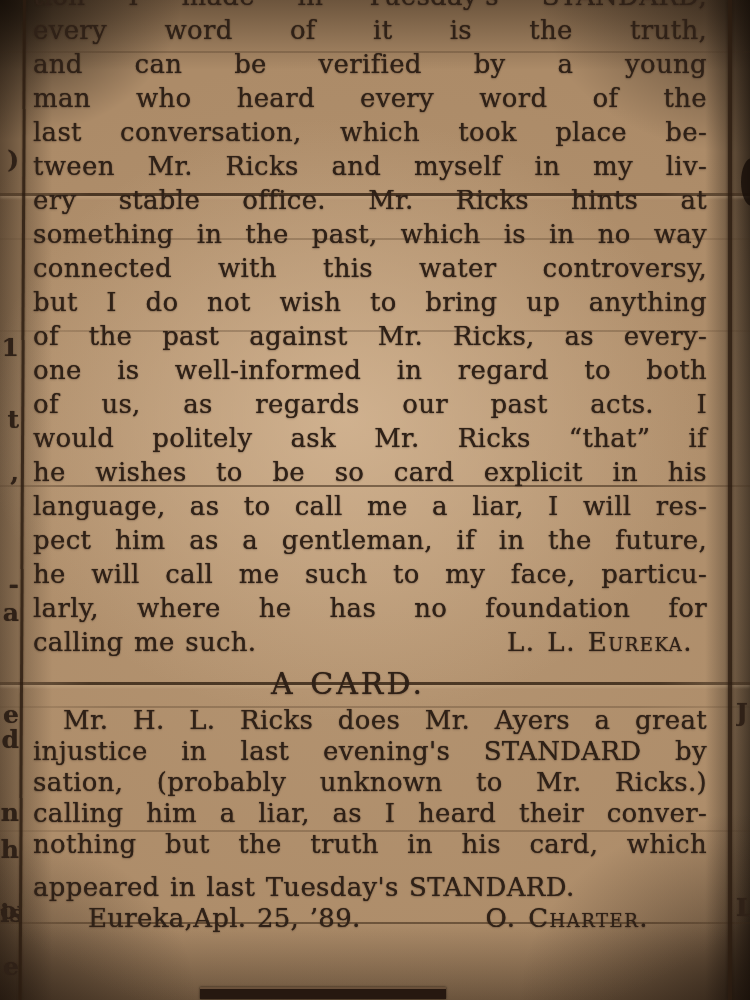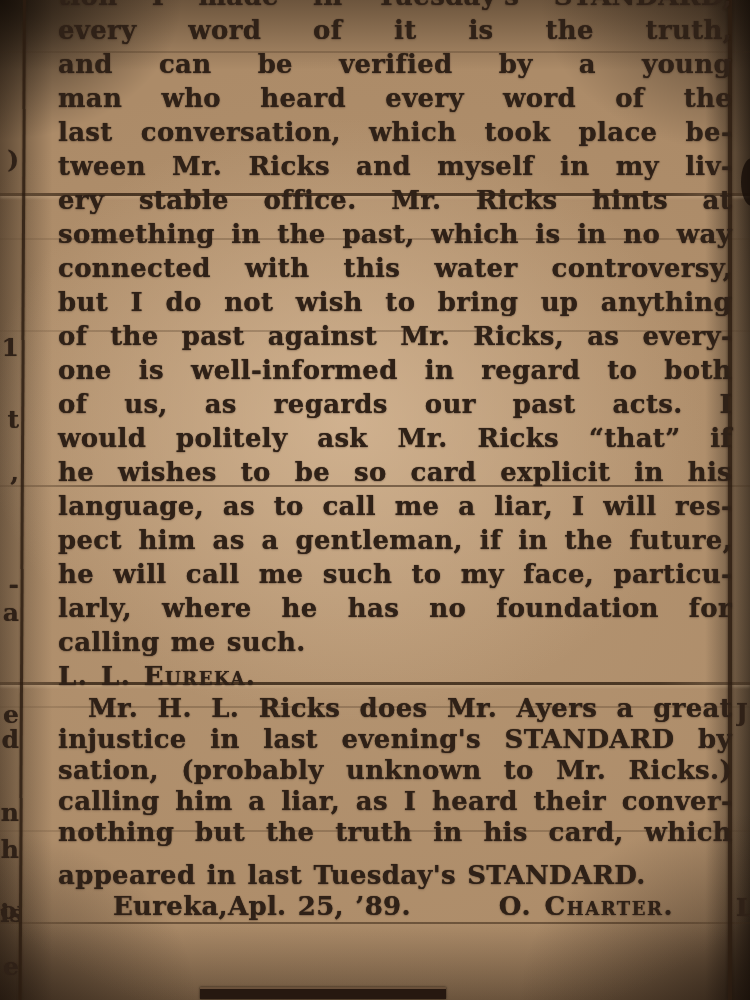--- a/index.html
+++ b/index.html
@@ -26,33 +26,33 @@
   
   .crease{position:absolute;left:0;right:0;height:2px;background:linear-gradient(90deg,rgba(58,39,22,.15),rgba(58,39,22,.55) 15%,rgba(58,39,22,.55) 85%,rgba(58,39,22,.2));}
   .crease.strong{height:3px;background:linear-gradient(90deg,rgba(50,33,18,.4),rgba(50,33,18,.8) 12%,rgba(50,33,18,.8) 88%,rgba(50,33,18,.4));box-shadow:0 2px 3px rgba(230,205,170,.25);}
   .crease.faint{opacity:.45;}
   
   .bottom-bar{position:absolute;left:200px;top:987px;width:246px;height:10px;background:#261810;border-top:2px solid rgba(150,118,86,.6);box-shadow:0 0 2px rgba(20,12,6,.8);}
   .edge-blob{position:absolute;left:741px;top:158px;width:22px;height:48px;border-radius:50%;background:#150d07;opacity:.8;}
 
   
   .column{
-    position:absolute;left:58px;width:674px;top:0;
+    position:absolute;left:33px;width:674px;top:0;
     color:#2f2117;
-    font-size:26px;font-weight:700;line-height:34px;
+    font-size:26px;font-weight:400;line-height:34px;
     letter-spacing:.3px;word-spacing:2px;
     text-shadow:0 0 1px rgba(47,33,23,.85), 0 1px 2px rgba(47,33,23,.25);
   }
   .clip-line{height:13px;overflow:hidden;}
   .clip-line .inner{margin-top:-21px;}
   .jline{text-align:justify;text-align-last:justify;}
   .lines-block .line{text-align:justify;text-align-last:justify;}
   .lines-block.no-justify-last .line:last-child{text-align-last:left;margin-top:12px;}
   .lines-block.indent-first .line:first-child{text-indent:30px;}
-  .sigrow{display:flex;justify-content:space-between;align-items:baseline;flex-direction:column;}
+  .sigrow{display:flex;justify-content:space-between;align-items:baseline;}
   .sc{font-variant:small-caps;letter-spacing:1.5px;}
   .sig-ayers{padding-right:14px;}
   .dateline{padding-left:55px;}
   .headline{text-align:center;font-size:30px;letter-spacing:3px;transform:translateX(-22px);margin:7px 0 3px 0;line-height:36px;}
   .card2{line-height:31px;}
   .finalrow{display:flex;justify-content:space-between;align-items:baseline;}
   .sig-charter{padding-right:58px;}
 
   
   .frag{position:absolute;color:#2f2117;font-size:25px;font-weight:700;text-shadow:0 0 1px rgba(47,33,23,.8);}
@@ -104,20 +104,21 @@
         <div class="line">he will call me such to my face, particu-</div>
         <div class="line">larly, where he has no foundation for</div>
       </div>
 
     <div class="sigrow">
       <span>calling me such.</span>
       <span class="sc sig-ayers">L. L. Eureka.</span>
     </div>
 
 
+    <div class="headline">A CARD.</div>
 
     <div class="lines-block card2 indent-first no-justify-last">
         <div class="line">Mr. H. L. Ricks does Mr. Ayers a great</div>
         <div class="line">injustice in last evening's STANDARD by</div>
         <div class="line">sation, (probably unknown to Mr. Ricks.)</div>
         <div class="line">calling him a liar, as I heard their conver-</div>
         <div class="line">nothing but the truth in his card, which</div>
         <div class="line">appeared in last Tuesday's STANDARD.</div>
       </div>
 

